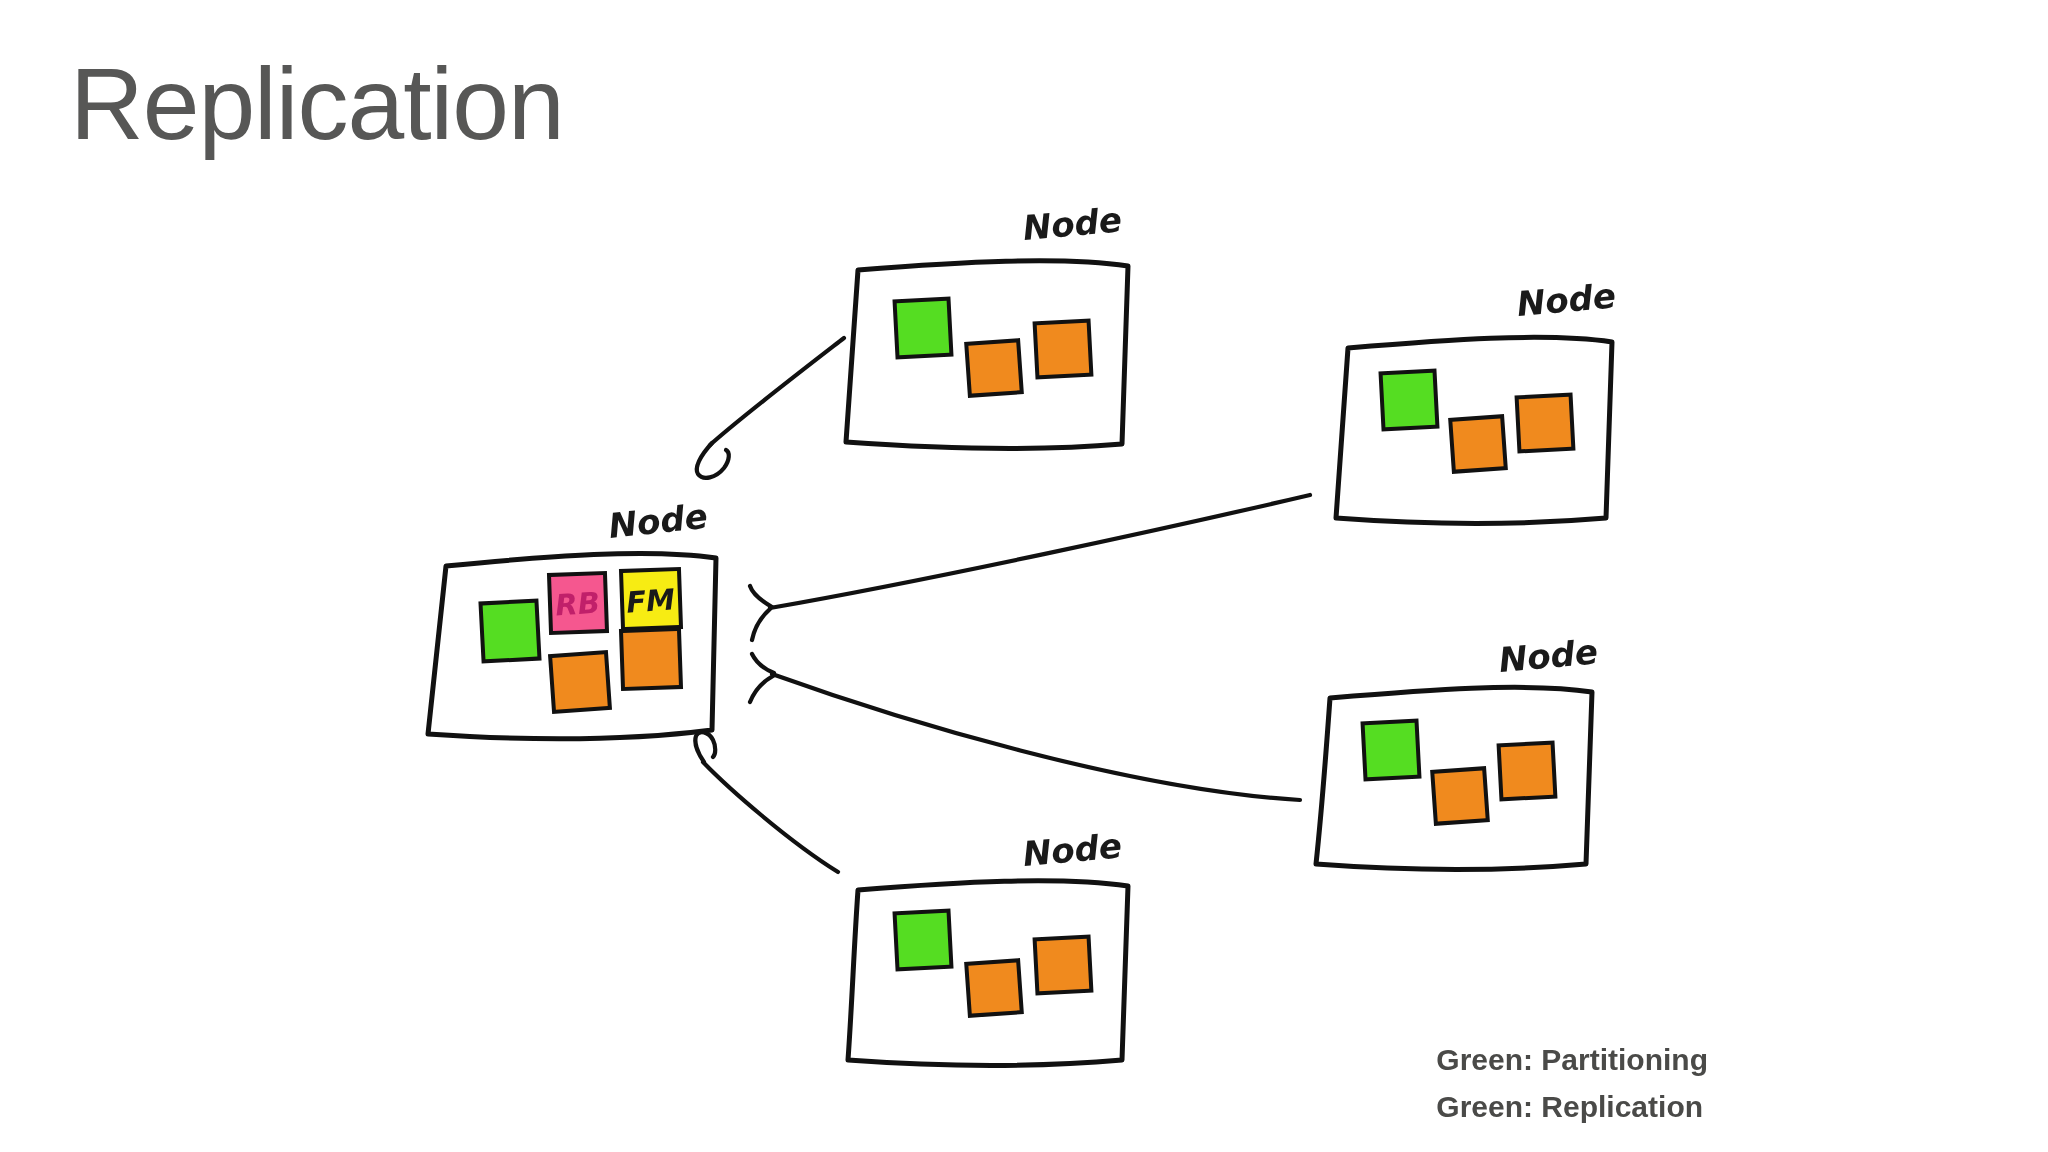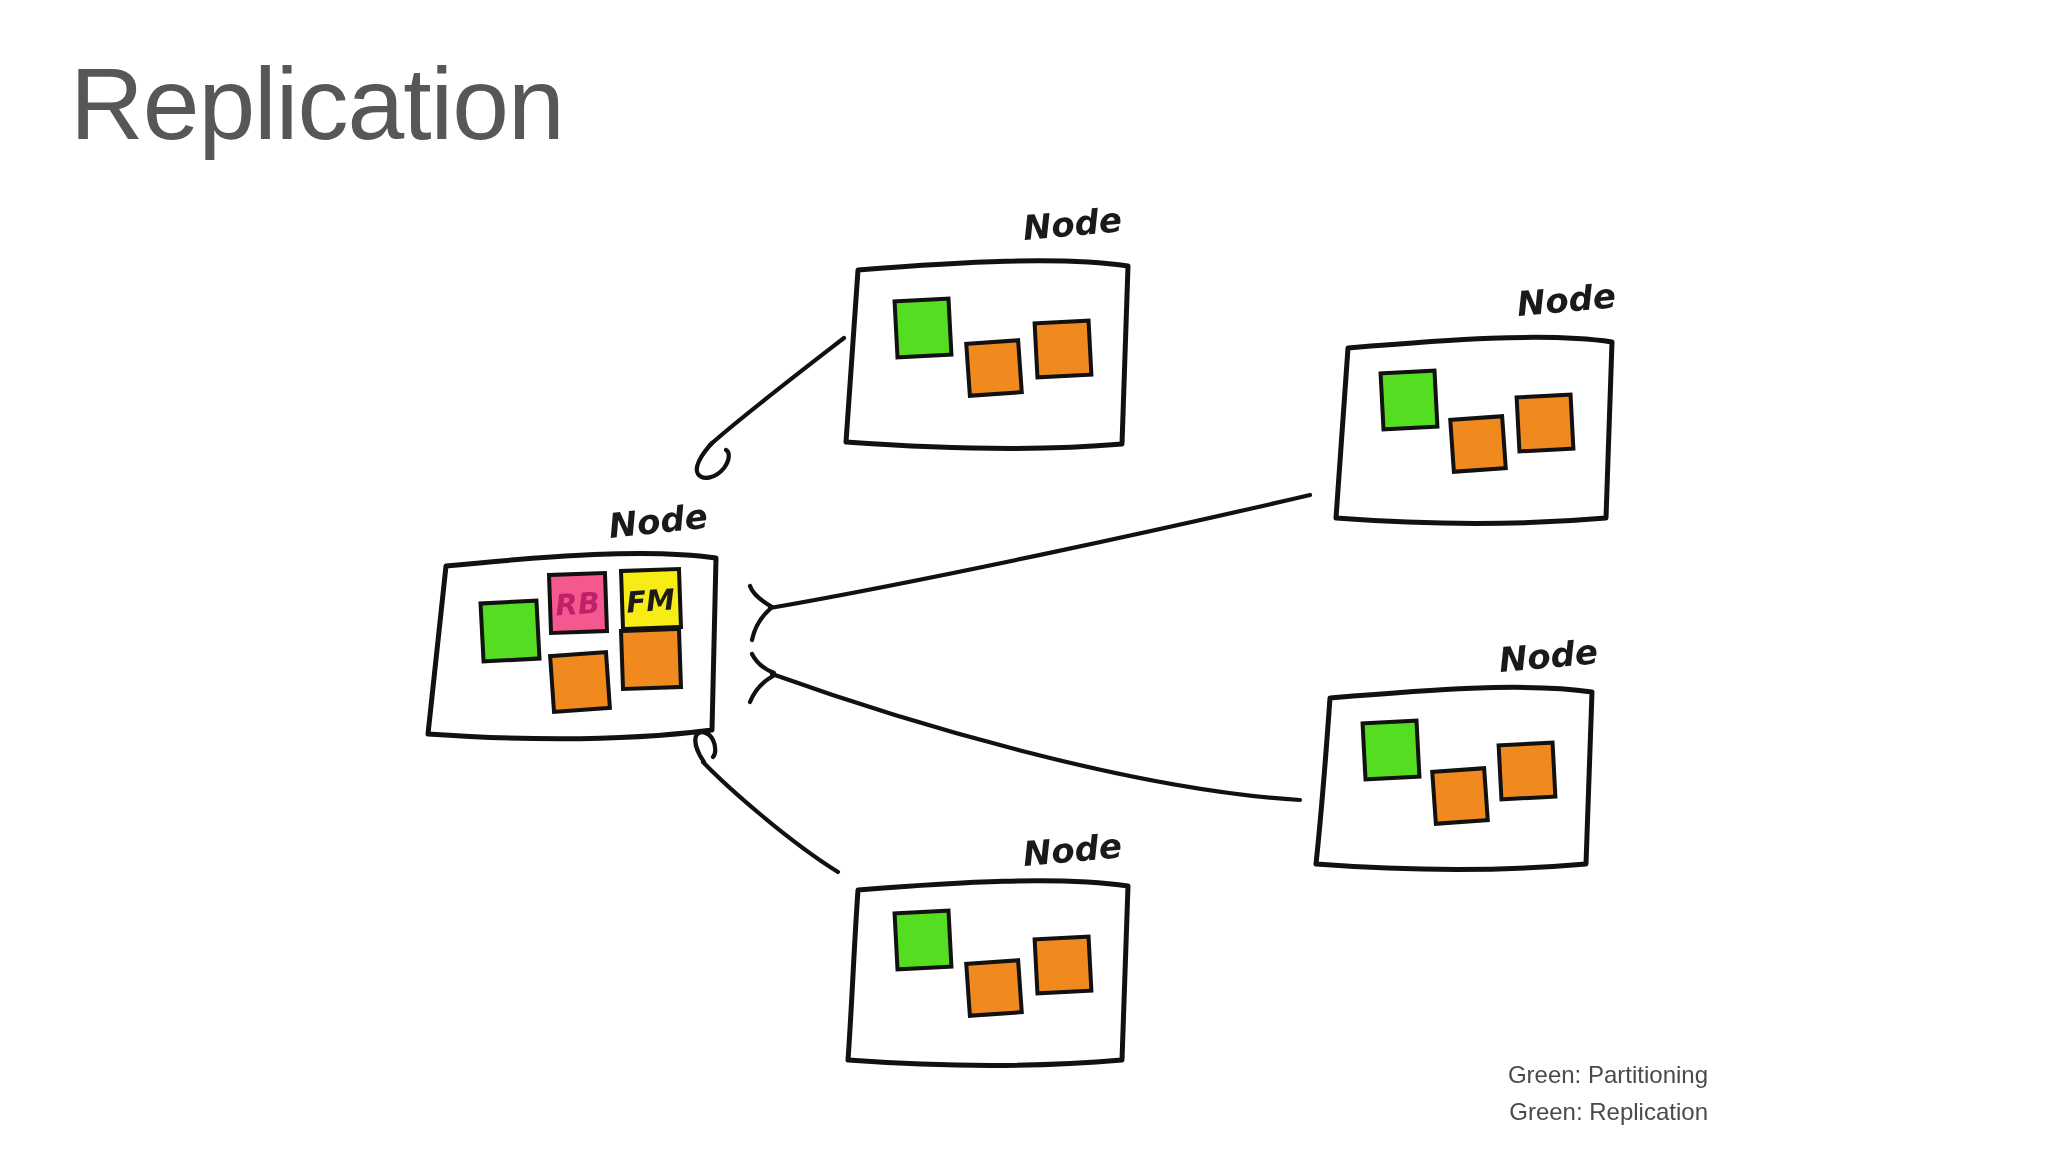--- a/index.html
+++ b/index.html
@@ -37,25 +37,26 @@
     top: 0;
     width: 2048px;
     height: 1152px;
   }
 
   
   #legend {
     position: absolute;
     right: 16px;
     bottom: 22px;
-    text-align: right;
+    text-align: left;
     color: #4a4a48;
     font-family: "Liberation Sans", sans-serif;
-    font-size: 24px;
+    font-size: 30px;
     line-height: 1.55;
+    font-weight: bold;
   }
   .legend-line { display: block; white-space: nowrap; }
 
   
   .node-label {
     font-family: "DejaVu Sans", sans-serif;
     font-size: 34px;
     font-style: italic;
     font-weight: 600;
     fill: #1a1a1a;

